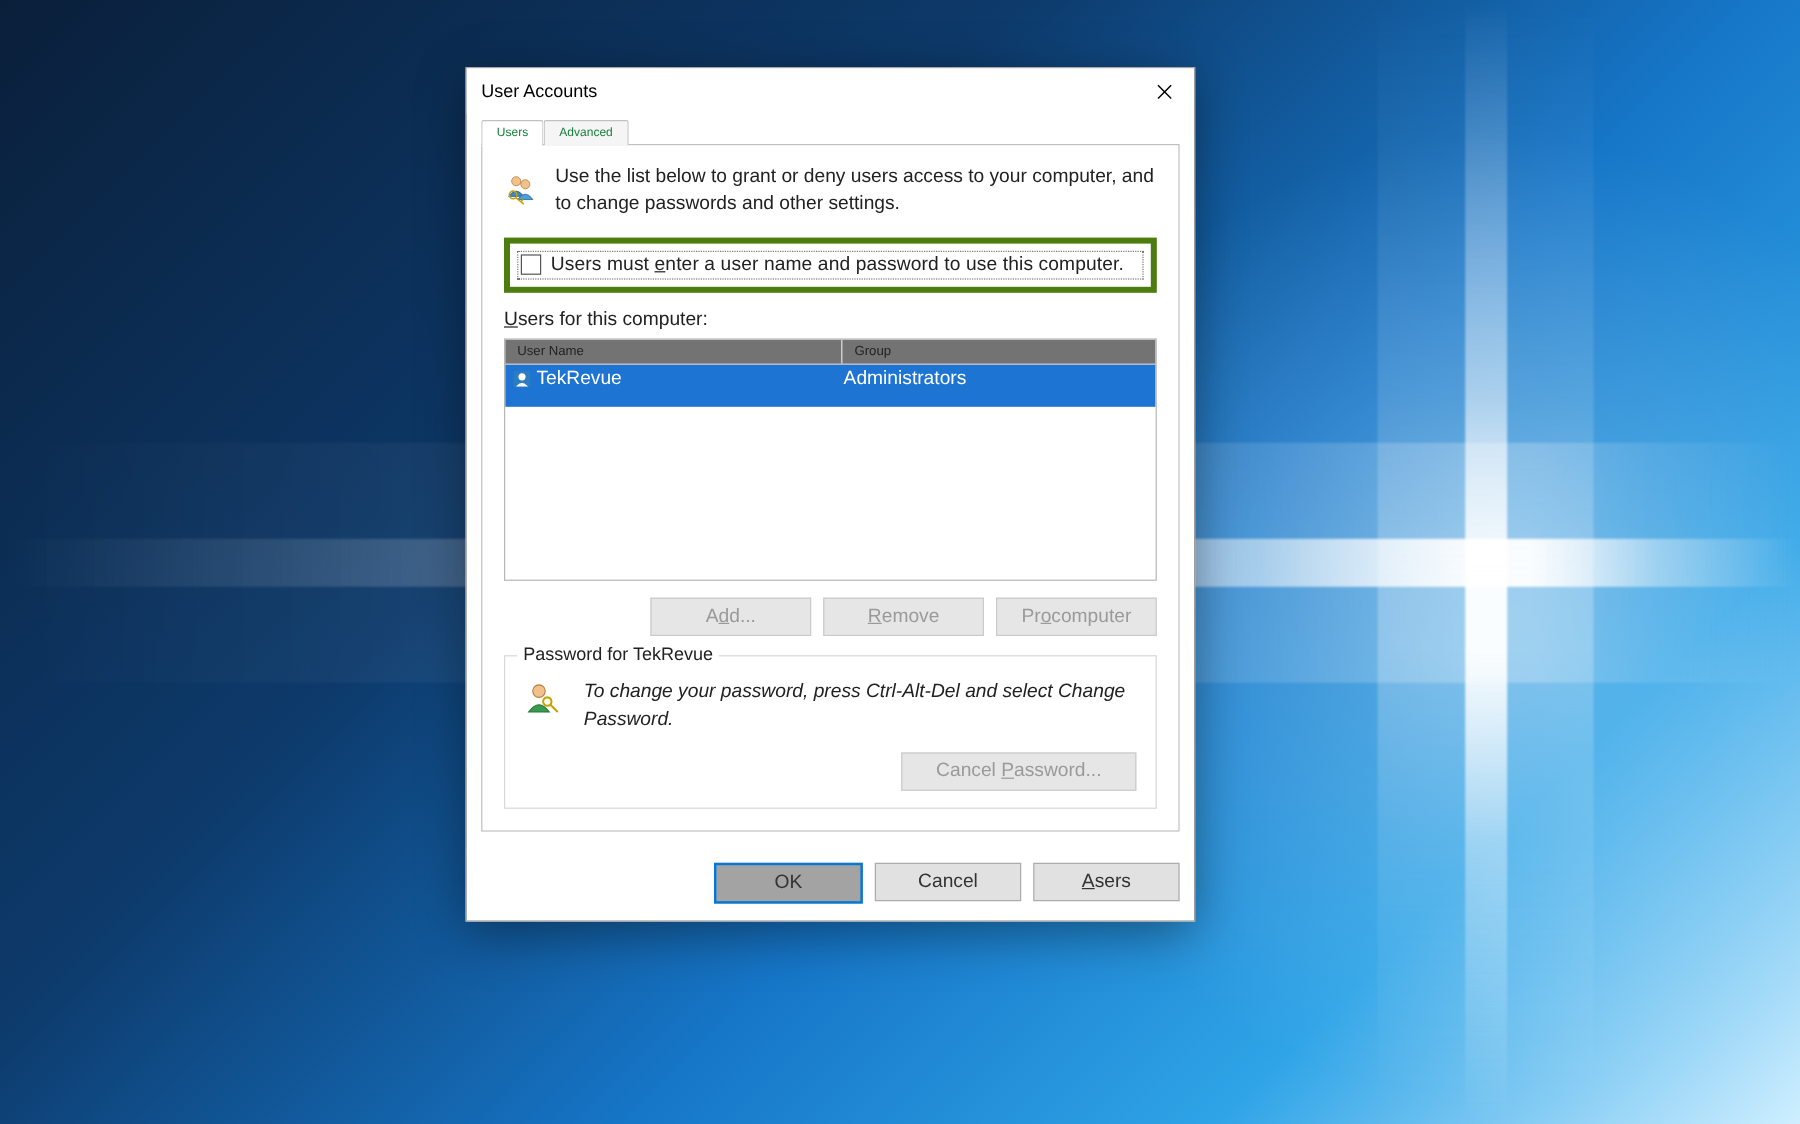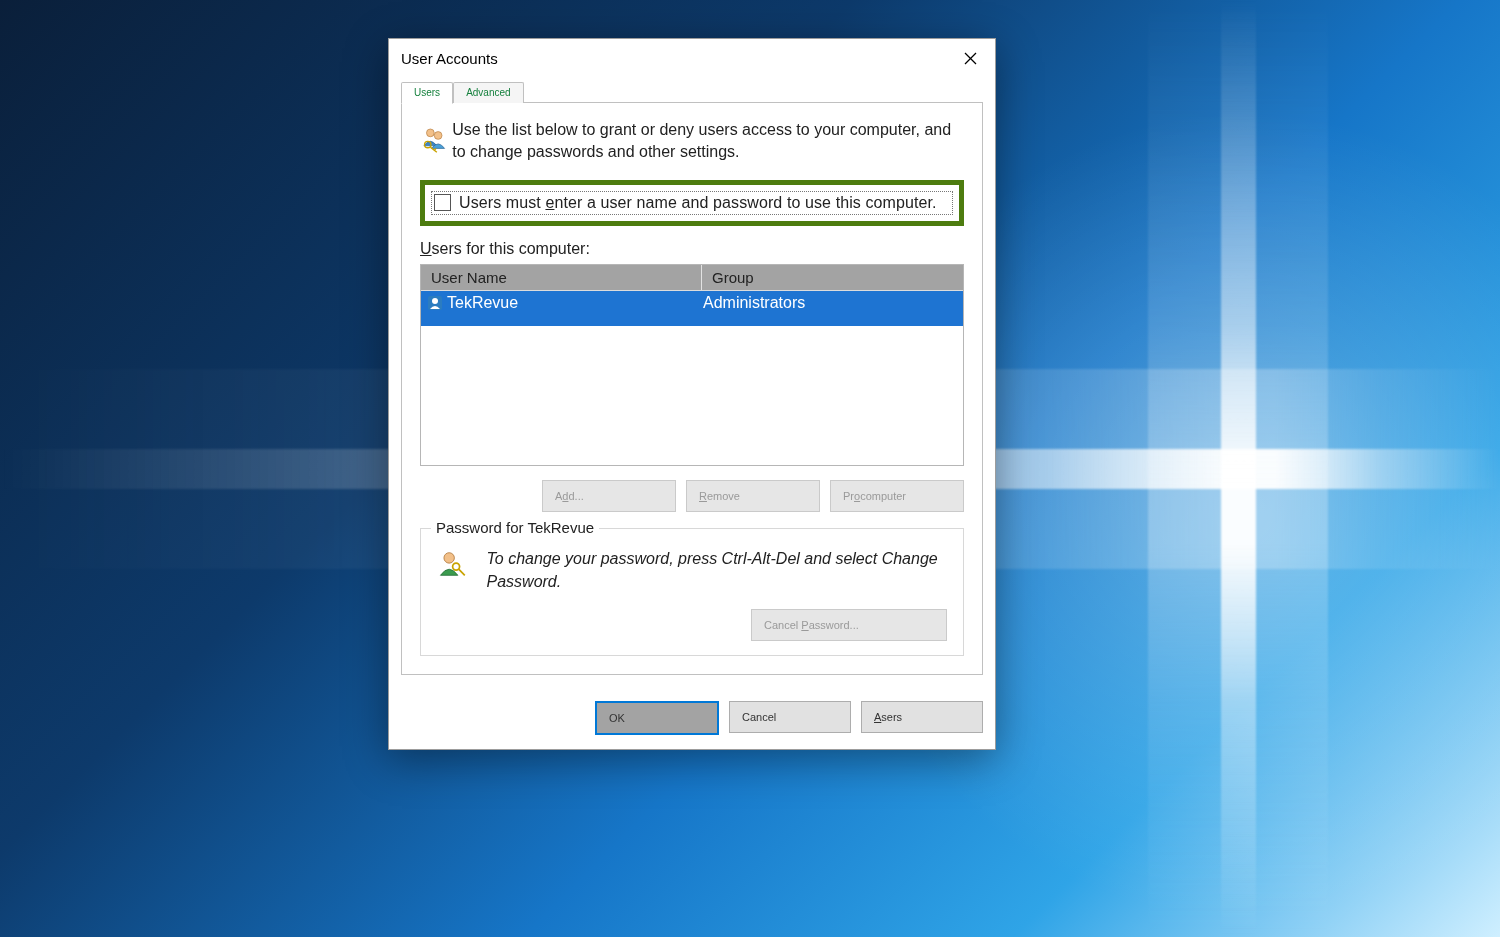--- a/index.html
+++ b/index.html
@@ -43,21 +43,21 @@
     margin-left: -17px;
     background: linear-gradient(to bottom, rgba(255,255,255,0) 0%, rgba(255,255,255,0.5) 35%, rgba(255,255,255,0.95) 52%, rgba(255,255,255,0.95) 58%, rgba(255,255,255,0.4) 75%, rgba(255,255,255,0) 100%);
     filter: blur(1px);
   }
   .beam-v.wide { width: 180px; margin-left: -90px; opacity: 0.25; }
 
   
   .dialog {
     position: absolute;
     left: 388px;
-    top: 38px;
+    top: 56px;
     width: 606px;
     background: #fff;
     border: 1px solid #9c9c9c;
     box-shadow: 0 10px 40px rgba(0,0,0,0.4);
   }
   .titlebar {
     display: flex;
     align-items: center;
     height: 38px;
     padding-left: 12px;
@@ -110,21 +110,21 @@
   .tabpanel {
     border: 1px solid #c0c0c0;
     padding: 16px 18px 18px 18px;
     position: relative;
     z-index: 1;
   }
 
   
   .intro {
     display: flex;
-    gap: 5px;
+    gap: 16px;
     align-items: flex-start;
     margin-bottom: 16px;
   }
   .intro .text {
     font-size: 16px;
     line-height: 1.4;
     color: #222;
   }
 
   
@@ -160,22 +160,22 @@
   
   .listview {
     border: 1px solid #b6b6b6;
     height: 200px;
     overflow: hidden;
     background: #fff;
   }
   .listview .hdr {
     display: flex;
     border-bottom: 1px solid #dcdcdc;
-    background: #a3a3a3;
-    font-size: 15px;
+    background: #737373;
+    font-size: 11px;
     justify-content: center;
   }
   .listview .hdr .col {
     padding: 4px 10px;
     border-right: 1px solid #e2e2e2;
   }
   .listview .hdr .col:last-child { border-right: none; }
   .listview .row {
     display: flex;
     align-items: center;
@@ -206,24 +206,25 @@
     justify-content: flex-end;
     gap: 10px;
     margin-top: 14px;
     margin-bottom: 16px;
   }
   .btn {
     min-width: 108px;
     height: 30px;
     background: #e1e1e1;
     border: 1px solid #adadad;
-    font-size: 11px;
+    font-size: 16px;
     color: #333;
     display: flex;
     align-items: center;
+    justify-content: center;
     padding: 0 12px;
   }
   .btn.disabled {
     color: #9a9a9a;
     border-color: #cacaca;
     background: #e6e6e6;
   }
   .btn.primary {
     border: 2px solid #0078d7;
     background: #a3a3a3;

